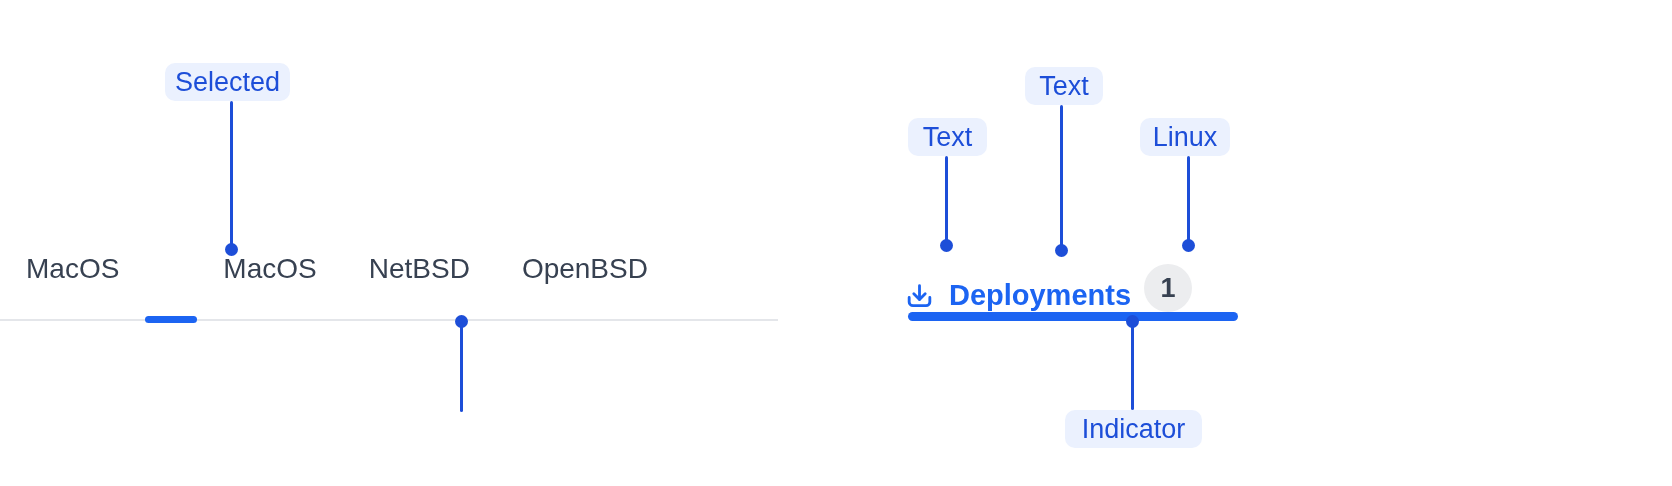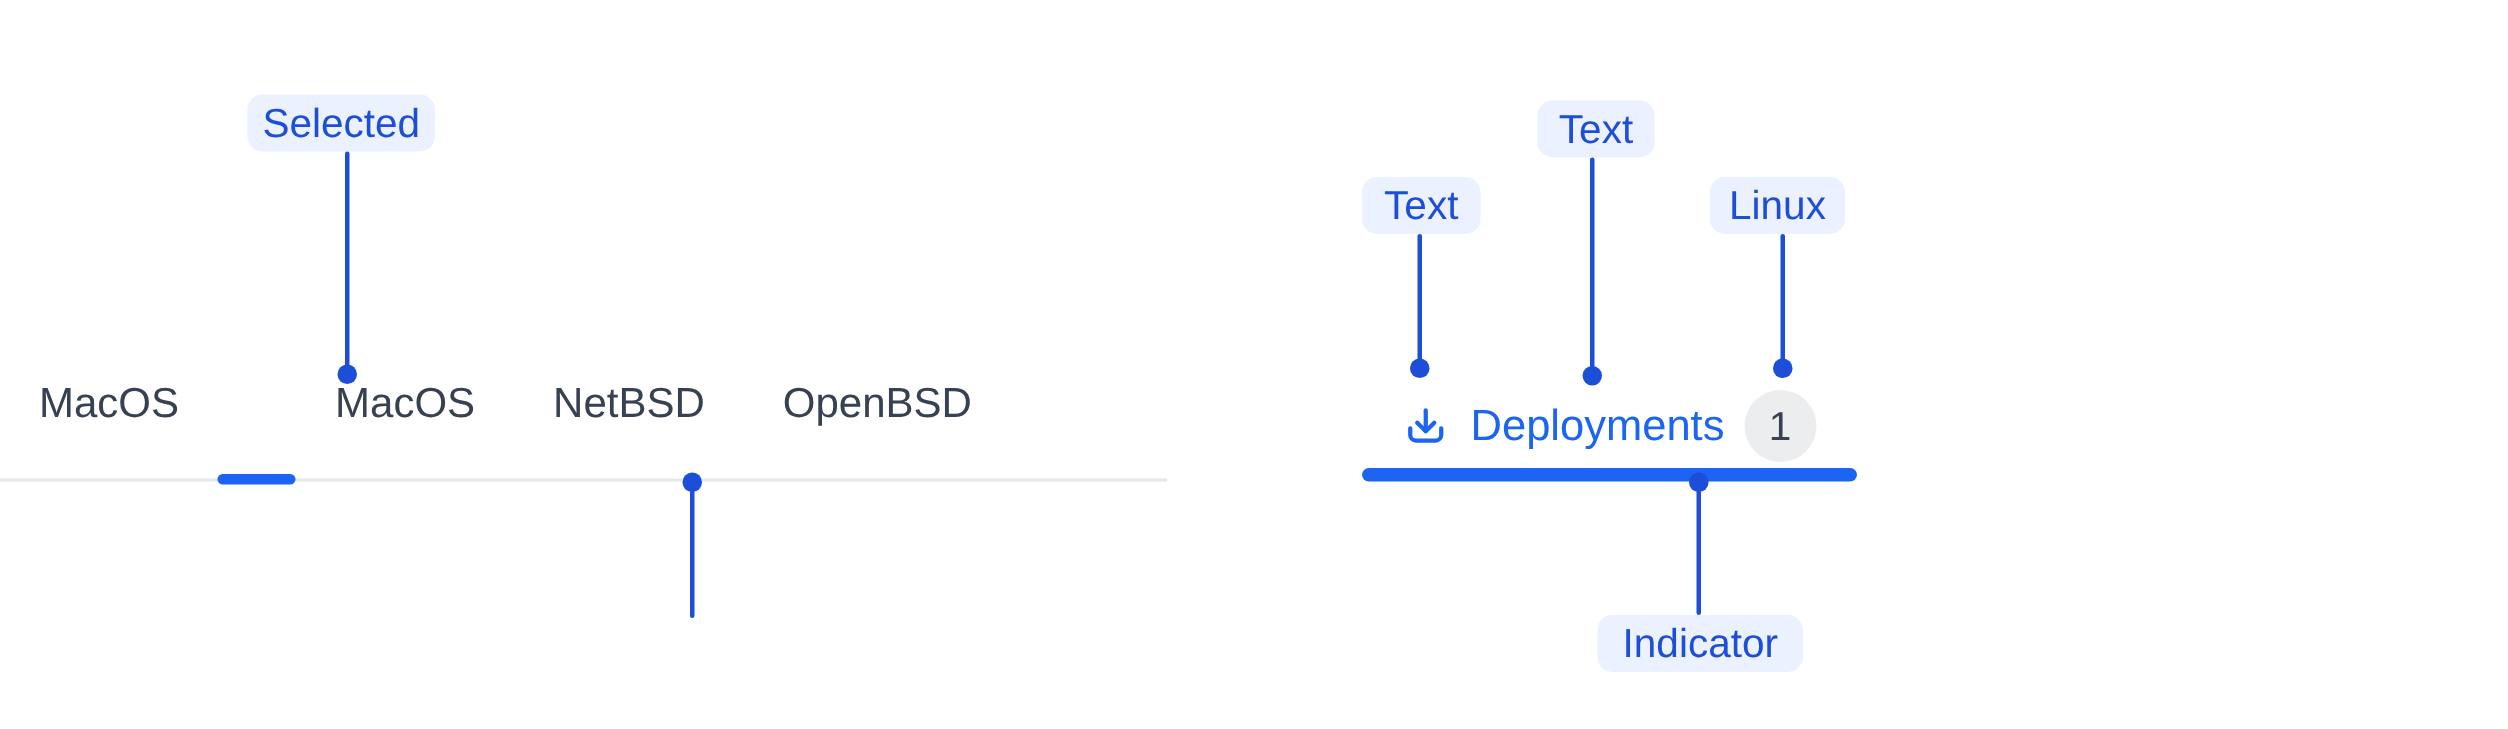--- a/index.html
+++ b/index.html
@@ -92,26 +92,27 @@
   .line-icon  { left: 945px;  top: 156px; height: 89px; }
   .line-text  { left: 1060px; top: 105px; height: 145px; }
   .line-count { left: 1187px; top: 156px; height: 89px; }
 
   .dot-icon   { left: 940px;  top: 239px; }
   .dot-text   { left: 1055px; top: 244px; }
   .dot-count  { left: 1182px; top: 239px; }
 
   .dep-tab {
     position: absolute;
-    left: 908px; top: 256px;
+    left: 883px; top: 256px;
     width: 330px; height: 56px;
     display: flex;
-    align-items: center;
+    align-items: flex-end;
     justify-content: center;
     cursor: pointer;
+    font-weight: bold;
   }
   .dep-icon {
     width: 31px; height: 31px;
     margin-right: 14px;
     flex: 0 0 auto;
     display: block;
   }
   .dep-label {
     font-size: 29px;
     color: var(--component-blue);

